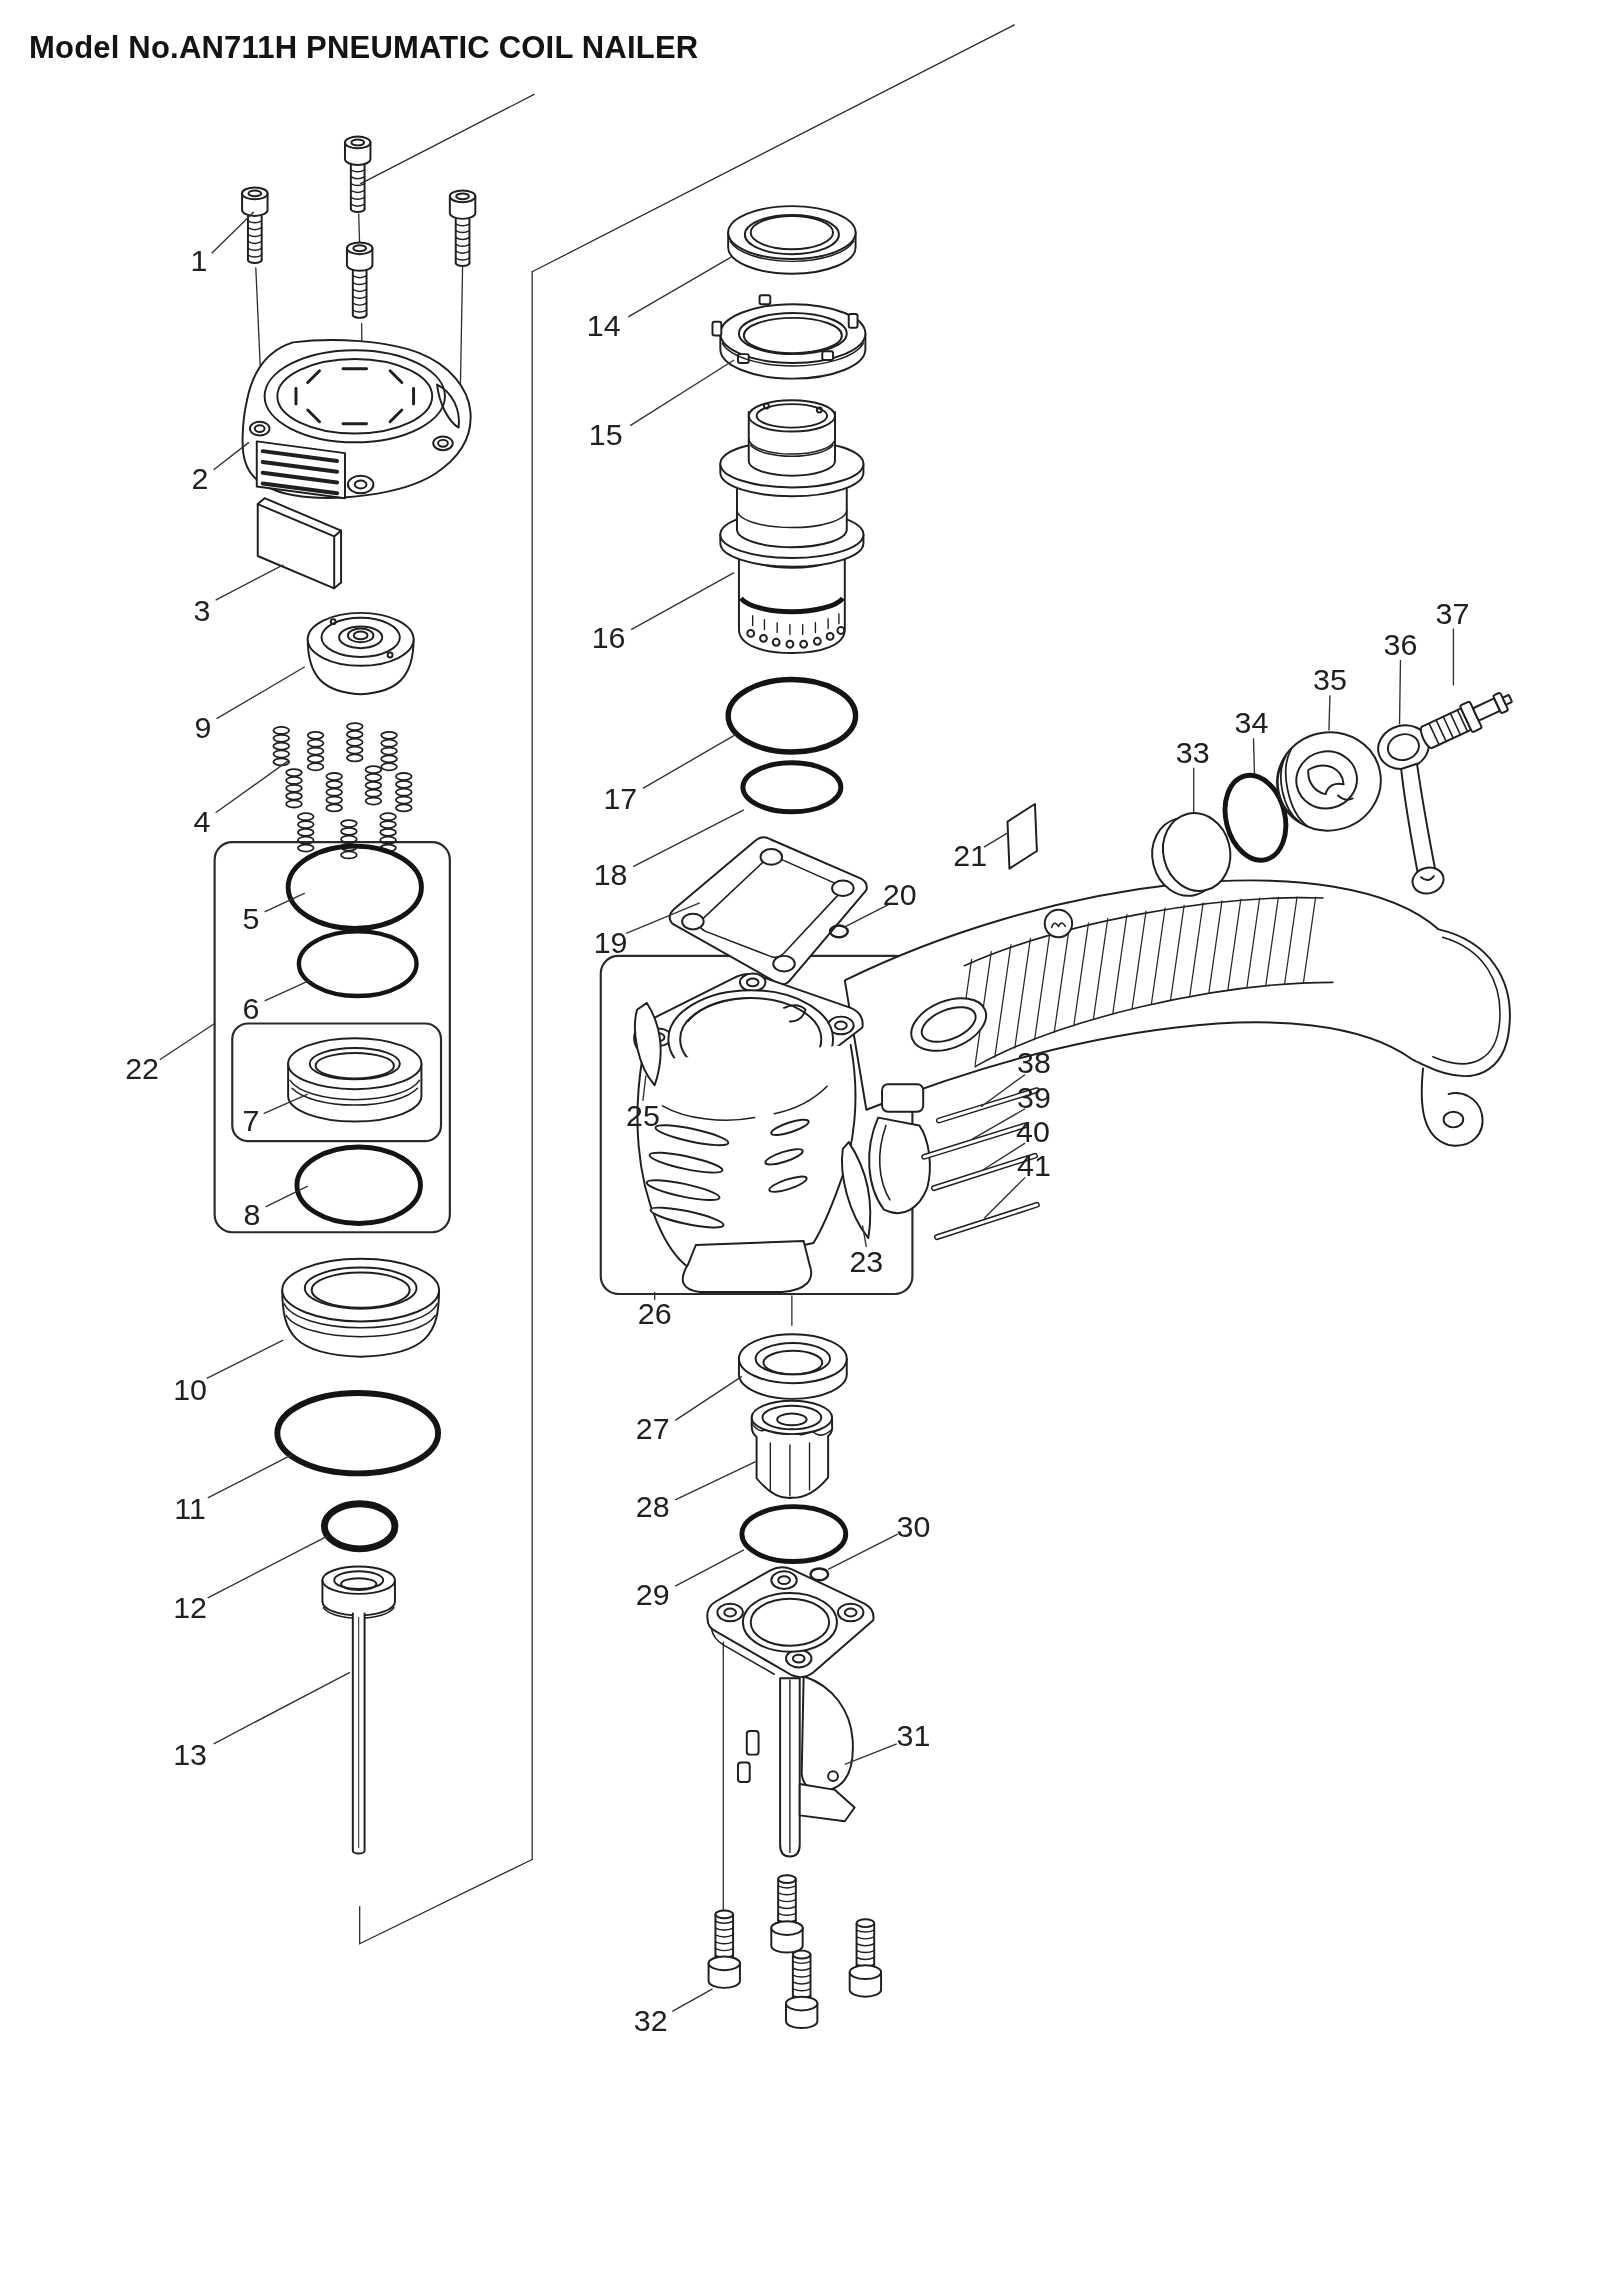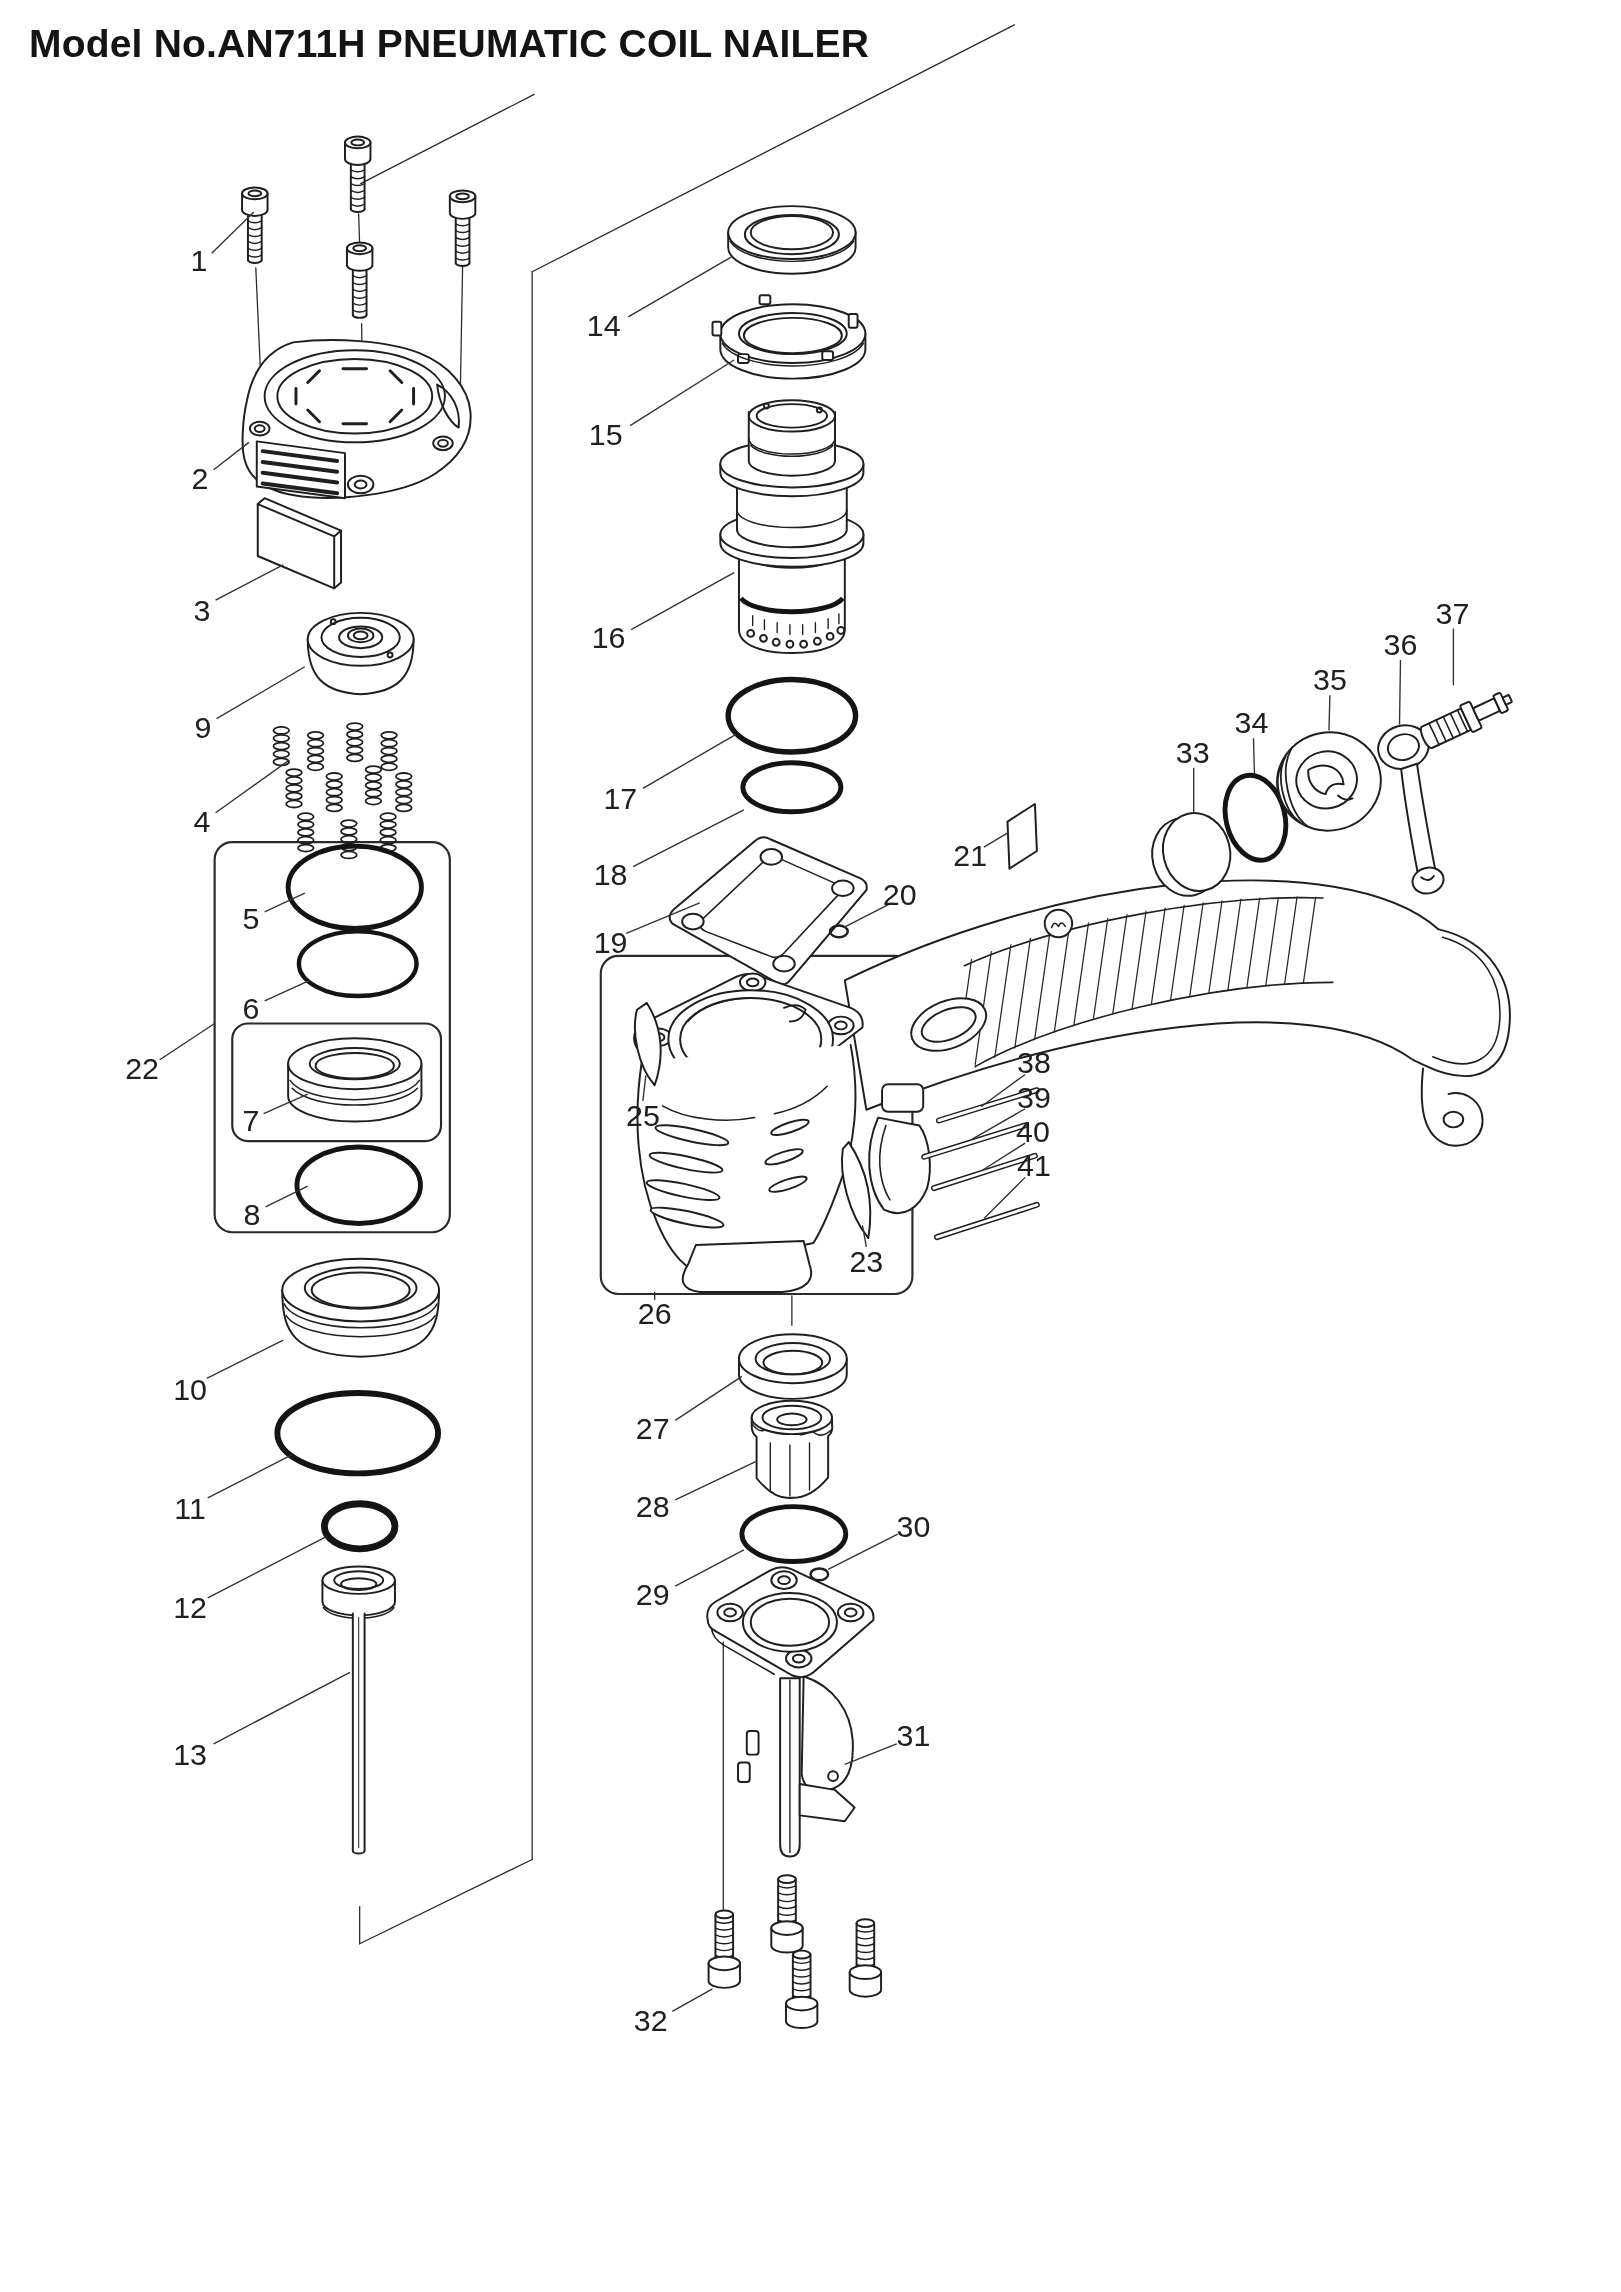--- a/index.html
+++ b/index.html
@@ -1,18 +1,18 @@
 <!DOCTYPE html>
 <html><head>
 <meta charset="utf-8">
 <style>
   *{margin:0;padding:0;box-sizing:border-box}
   html,body{background:#fff}
   body{width:1621px;height:2293px;position:relative;overflow:hidden;font-family:"Liberation Sans",sans-serif}
-  .title{position:absolute;left:29px;top:22px;font-size:39px;font-weight:600;color:#141414;letter-spacing:0.2px;white-space:nowrap}
+  .title{position:absolute;left:29px;top:30px;font-size:31px;font-weight:600;color:#141414;letter-spacing:0.2px;white-space:nowrap}
   svg{position:absolute;left:0;top:0}
   .w{fill:#fff;stroke:#1f1f1f;stroke-width:2;stroke-linejoin:round;stroke-linecap:round}
   .l{fill:none;stroke:#1f1f1f;stroke-width:2;stroke-linejoin:round;stroke-linecap:round}
   .t{fill:none;stroke:#2a2a2a;stroke-width:1.3;stroke-linecap:round}
   .o{fill:none;stroke:#141414}
   .box{fill:none;stroke:#2a2a2a;stroke-width:2.2}
   .ld{stroke:#333;stroke-width:1.4}
   text.c{font-size:31px;fill:#202020;text-anchor:middle;font-family:"Liberation Sans",sans-serif}
 </style>
 </head>

